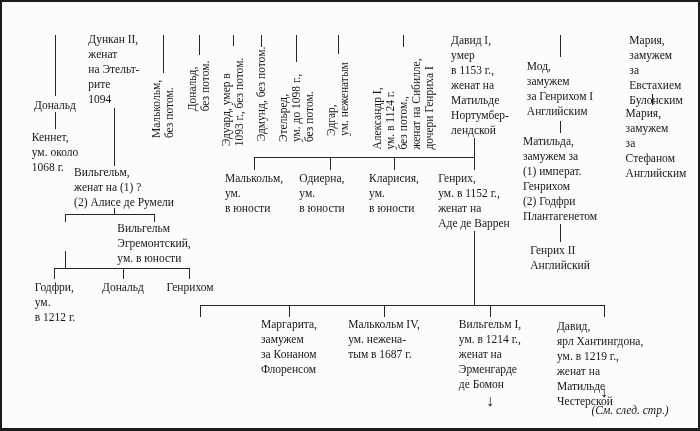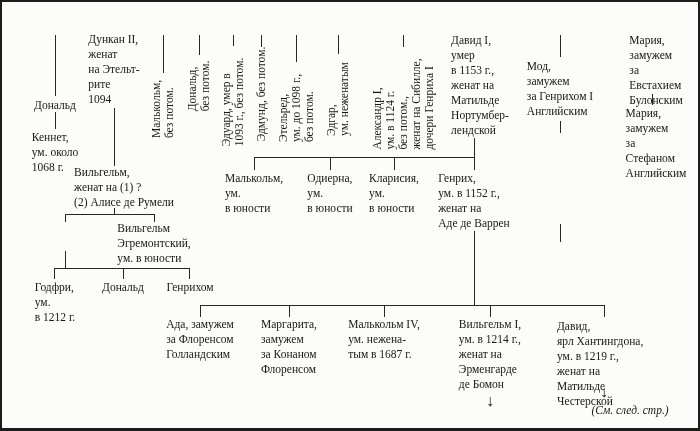--- a/index.html
+++ b/index.html
@@ -100,58 +100,63 @@
 лендской</div>
   <span class="vl" style="left:472px;top:136px;height:20px"></span>
   <span class="hl" style="left:252px;top:155px;width:221px"></span>
   <span class="vl" style="left:252px;top:155px;height:13px"></span>
   <span class="vl" style="left:328px;top:155px;height:13px"></span>
   <span class="vl" style="left:392px;top:155px;height:13px"></span>
   <span class="vl" style="left:472px;top:155px;height:13px"></span>
   <div class="node" style="left:252px;top:169px">Малькольм,
 ум.
 в юности</div>
-  <div class="node" style="left:328px;top:169px">Одиерна,
+  <div class="node" style="left:320px;top:169px">Одиерна,
 ум.
 в юности</div>
   <div class="node" style="left:392px;top:169px">Кларисия,
 ум.
 в юности</div>
   <div class="node" style="left:472px;top:169px">Генрих,
 ум. в 1152 г.,
 женат на
 Аде де Варрен</div>
 
   <div class="node" style="left:558px;top:57px">Мод,
 замужем
 за Генрихом I
 Английским</div>
   <span class="vl" style="left:558px;top:119px;height:12px"></span>
+  <div class="node" style="left:558px;top:132px">Матильда,
+замужем за
+(1) императ.
+Генрихом
+(2) Годфри
+Плантагенетом</div>
   <span class="vl" style="left:558px;top:222px;height:18px"></span>
+  <div class="node" style="left:558px;top:241px">Генрих II
+Английский</div>
 
   <div class="node" style="left:654px;top:31px">Мария,
 замужем
 за Евстахием
 Булонским</div>
   <span class="vl" style="left:650px;top:92px;height:11px"></span>
   <div class="node" style="left:654px;top:104px">Мария,
 замужем
 за Стефаном
 Английским</div>
 
   <span class="vl" style="left:472px;top:229px;height:75px"></span>
   <span class="hl" style="left:198px;top:303px;width:405px"></span>
   <span class="vl" style="left:198px;top:303px;height:12px"></span>
   <span class="vl" style="left:287px;top:303px;height:12px"></span>
   <span class="vl" style="left:382px;top:303px;height:12px"></span>
   <span class="vl" style="left:488px;top:303px;height:12px"></span>
   <span class="vl" style="left:602px;top:303px;height:12px"></span>
-  <div class="node" style="left:198px;top:315px">Ада, замужем
-за Флоренсом
-Голландским</div>
   <div class="node" style="left:287px;top:315px">Маргарита,
 замужем
 за Конаном
 Флоренсом</div>
   <div class="node" style="left:382px;top:315px">Малькольм IV,
 ум. нежена-
 тым в 1687 г.</div>
   <div class="node" style="left:488px;top:315px">Вильгельм I,
 ум. в 1214 г.,
 женат на

